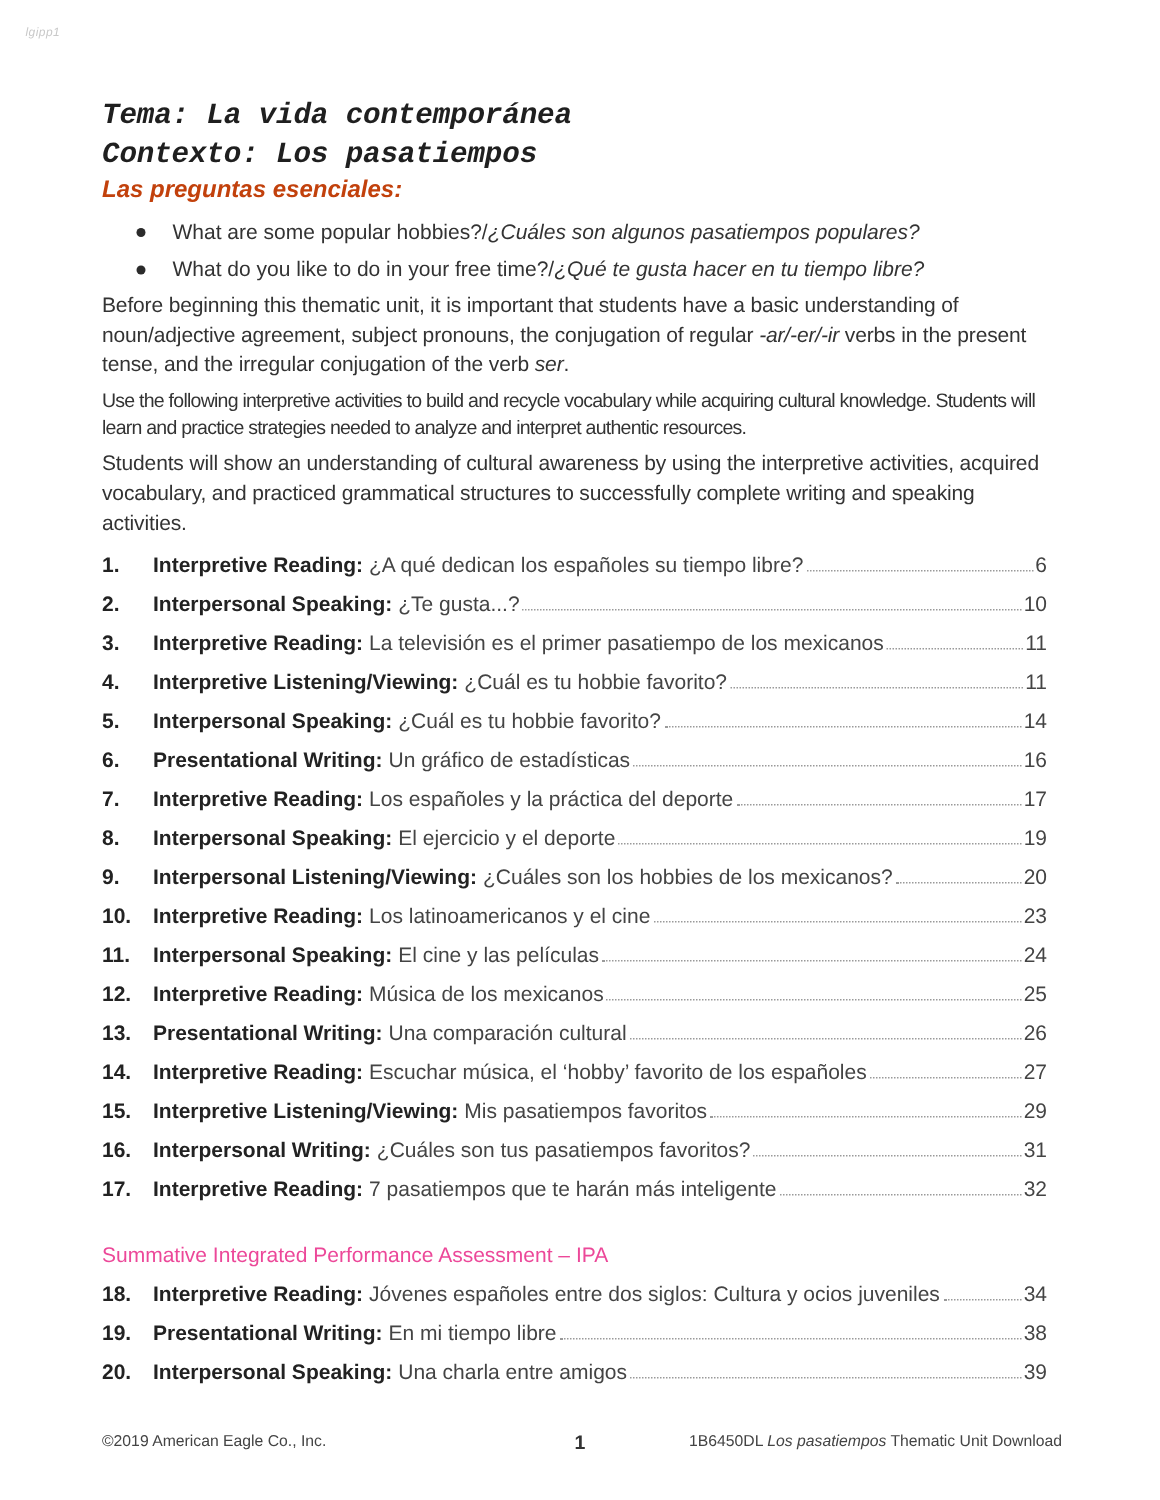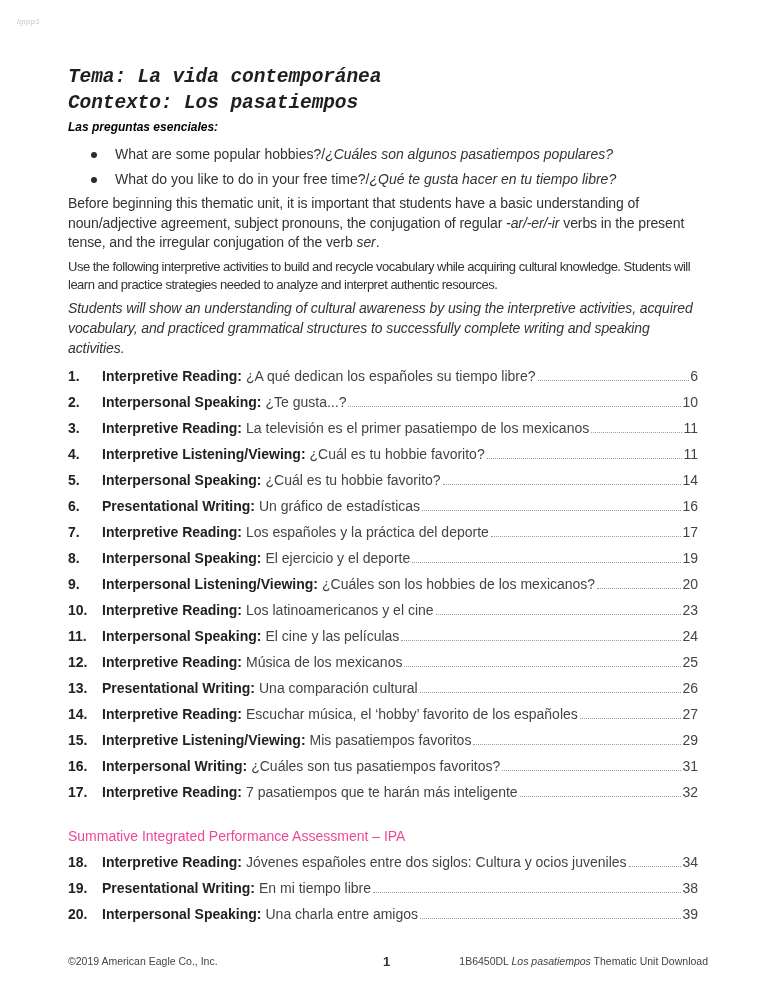--- a/index.html
+++ b/index.html
@@ -11,34 +11,34 @@
   .stamp {
     position: absolute; left: 17px; top: 17px;
     font-size: 8px; color: #c9c9c9; letter-spacing: 0.3px; font-style: italic;
   }
   .content { position: absolute; left: 68px; top: 64px; width: 632px; }
   .h1 {
     font-style: italic; font-size: 19.5px; color: #1f1f1f; line-height: 26px;
     letter-spacing: -0.1px; margin: 0; font-family: Liberation Mono, monospace;
   }
   .h2 {
-    font-style: italic; font-size: 12px; color: #000000; line-height: 22px;
+    font-style: italic; font-size: 16px; color: #c2410c; line-height: 22px;
     margin: 0 0 4px 0;
   }
   ul.qs { list-style: none; margin: 0; padding: 0 0 0 21px; }
   ul.qs li {
     font-size: 14px; line-height: 25px; color: #333; position: relative; padding-left: 26px;
   }
   ul.qs li .dot {
     position: absolute; left: 2px; top: 10px; width: 6px; height: 6px; border-radius: 50%;
     background: #2b2b2b;
   }
   .p1 { font-size: 14px; line-height: 19.5px; color: #333; margin: 2px 0 5px 0; letter-spacing: -0.1px; }
   .p2 { font-size: 13px; line-height: 18.5px; color: #333; margin: 0 0 3px 0; letter-spacing: -0.5px; }
-  .p3 { font-size: 14px; line-height: 20px; color: #333; margin: 0 0 5px 0; letter-spacing: -0.1px; font-style: italic; }
+  .p3 { font-size: 14px; line-height: 20px; color: #333; margin: 0 0 5px 0; letter-spacing: -0.1px; }
   em { font-style: italic; }
 
   .toc { margin: 0; padding: 0; list-style: none; }
   .toc li {
     display: flex; align-items: baseline; height: 26px; line-height: 26px;
     font-size: 14px; color: #333; width: 630px;
   }
   .toc .num { width: 34px; flex: 0 0 34px; font-weight: bold; color: #222; }
   .toc .cat { font-weight: bold; color: #222; white-space: nowrap; }
   .toc .ttl { color: #444; white-space: nowrap; margin-left: 4px; }

